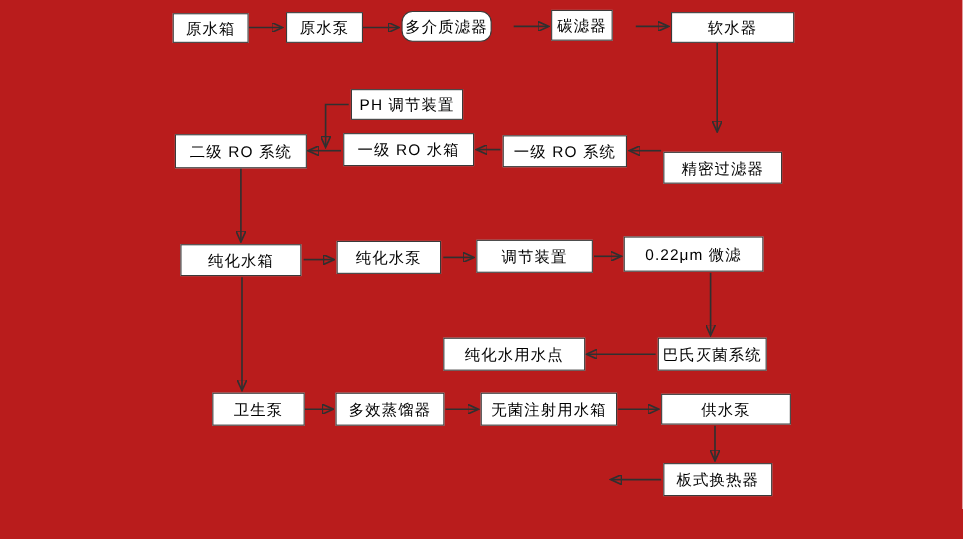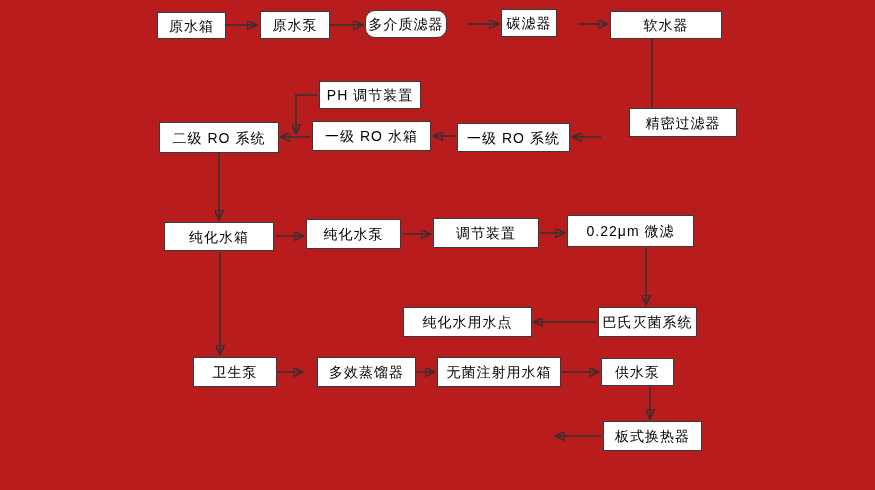--- a/index.html
+++ b/index.html
@@ -78,30 +78,30 @@
   <div class="node" style="left:157px; top:12px; width:69px; height:27px;">原水箱</div>
   <div class="node" style="left:260px; top:11px; width:70px; height:28px;">原水泵</div>
   <div class="node" style="left:365px; top:10px; width:82px; height:28px;border-radius:10px;">多介质滤器</div>
   <div class="node" style="left:501px; top:9px; width:56px; height:28px;">碳滤器</div>
   <div class="node" style="left:610px; top:11px; width:112px; height:28px;text-align:right;">软水器</div>
 
   <div class="node" style="left:319px; top:81px; width:102px; height:28px;">PH 调节装置</div>
   <div class="node" style="left:159px; top:122px; width:120px; height:31px;">二级 RO 系统</div>
   <div class="node" style="left:312px; top:121px; width:119px; height:30px;">一级 RO 水箱</div>
   <div class="node" style="left:457px; top:123px; width:113px; height:29px;">一级 RO 系统</div>
-  <div class="node" style="left:603px; top:108px; width:108px; height:29px;margin-left:26px;">精密过滤器</div>
+  <div class="node" style="left:603px; top:138px; width:108px; height:29px;">精密过滤器</div>
 
   <div class="node" style="left:164px; top:222px; width:110px; height:29px;">纯化水箱</div>
   <div class="node" style="left:306px; top:219px; width:95px; height:30px;">纯化水泵</div>
   <div class="node" style="left:433px; top:218px; width:106px; height:30px;">调节装置</div>
   <div class="node" style="left:567px; top:215px; width:127px; height:32px;">0.22μm 微滤</div>
 
   <div class="node" style="left:403px; top:307px; width:129px; height:30px;">纯化水用水点</div>
   <div class="node" style="left:598px; top:307px; width:99px; height:30px;">巴氏灭菌系统</div>
 
   <div class="node" style="left:193px; top:357px; width:84px; height:30px;">卫生泵</div>
-  <div class="node" style="left:305px; top:357px; width:99px; height:30px;margin-left:12px;">多效蒸馏器</div>
+  <div class="node" style="left:305px; top:357px; width:99px; height:30px;">多效蒸馏器</div>
   <div class="node" style="left:437px; top:357px; width:124px; height:30px;">无菌注射用水箱</div>
-  <div class="node" style="left:601px; top:358px; width:73px; height:28px;">供水泵</div>
+  <div class="node" style="left:601px; top:358px; width:118px; height:28px;">供水泵</div>
 
   <div class="node" style="left:603px; top:421px; width:99px; height:30px;">板式换热器</div>
 
 </div>
 
 </body></html>

